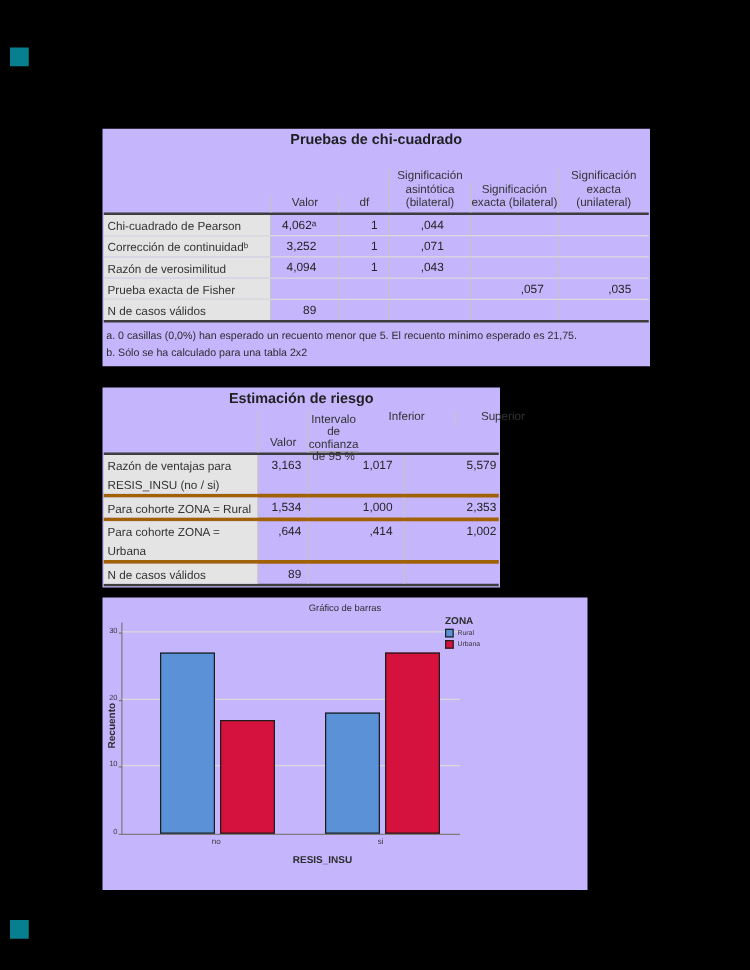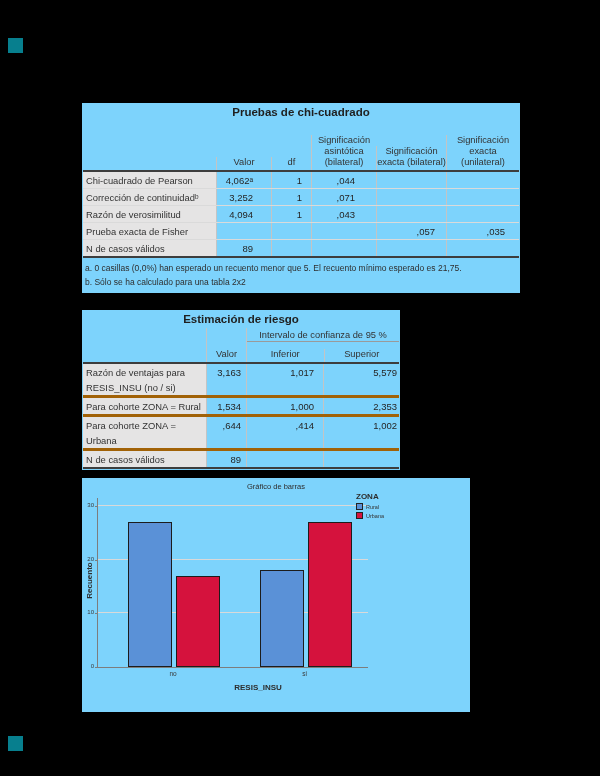--- a/index.html
+++ b/index.html
@@ -1,18 +1,18 @@
 <!DOCTYPE html>
 <html><head>
 <meta charset="utf-8">
 <style>
   html,body{margin:0;padding:0;}
   body{width:600px;height:776px;background:#000;position:relative;overflow:hidden;
        font-family:"Liberation Sans","DejaVu Sans",sans-serif;}
-  .block{position:absolute;background:#7dd3fc;box-sizing:border-box;}
+  .block{position:absolute;background:#c4b5fd;box-sizing:border-box;}
   .accent{position:absolute;width:15px;height:15px;left:8px;}
   #marker-top{top:38px;}
   #marker-bottom{top:736px;}
 
   
   .tbl-title{text-align:center;font-weight:bold;font-size:11.5px;color:#1f1f1f;padding-top:3px;height:15px;}
   .hdr{font-size:9.3px;color:#333;line-height:1.18;}
   .vline{border-left:1px solid #c4c4c4;}
   .lab{background:#e5e4e4;color:#333;font-size:9.4px;padding-left:3px;box-sizing:border-box;line-height:15px;}
   .num{font-size:9.5px;color:#252525;text-align:right;box-sizing:border-box;line-height:15px;}
@@ -25,23 +25,23 @@
   .chi-row>div{box-sizing:border-box;height:100%;display:flex;align-items:center;}
   .chi-row>.num{justify-content:flex-end;}
   .cc0{width:133px;} .cc1{width:55px;text-align:right;} .cc2{width:40px;} .cc3{width:65px;} .cc4{width:70px;} .cc5{width:73px;}
   .pv{padding-right:18px;} .pdf{padding-right:9px;} .psa{padding-right:21px;} .psb{padding-right:11px;} .psu{padding-right:14px;}
   .footnotes{margin-top:4px;padding-left:2px;font-size:8.5px;color:#2e2e2e;line-height:1.6;}
 
   #risk-block{left:82px;top:310px;width:318px;height:160px;padding:0 1px;}
   .risk-head{display:flex;height:34px;border-bottom:2px solid #3d3d3d;}
   .rc0{width:123px;} .rc1{width:40px;} .rcg{width:153px;} .rci{width:77px;} .rcs{width:76px;}
   .risk-head .rc1{display:flex;align-items:flex-end;justify-content:center;padding-bottom:2px;box-sizing:border-box;}
-  .rcg{display:flex;flex-direction:column;box-sizing:border-box;}
+  .rcg{display:flex;flex-direction:row;box-sizing:border-box;}
   .spanner{text-align:center;font-size:9.3px;color:#333;border-bottom:1px solid #9a9a9a;padding:2px 0 1px 0;}
-  .subhead{display:flex;flex:1;align-items:flex-end;}
+  .subhead{display:flex;flex:1;align-items:flex-start;}
   .subhead>div{box-sizing:border-box;text-align:center;padding-bottom:2px;}
   .risk-row{display:flex;align-items:flex-start;border-bottom:3px solid #a16207;}
   .risk-row.last{border-bottom:2px solid #3d3d3d;}
   .risk-row>div{box-sizing:border-box;height:100%;}
   .risk-row .lab{padding-top:1px;padding-right:2px;height:100%;}
   .risk-row .num{padding-top:1px;}
   .h31{height:31px;} .h16{height:16px;}
   .prv{padding-right:5px;} .pri{padding-right:9px;} .prs{padding-right:2px;}
 
   

